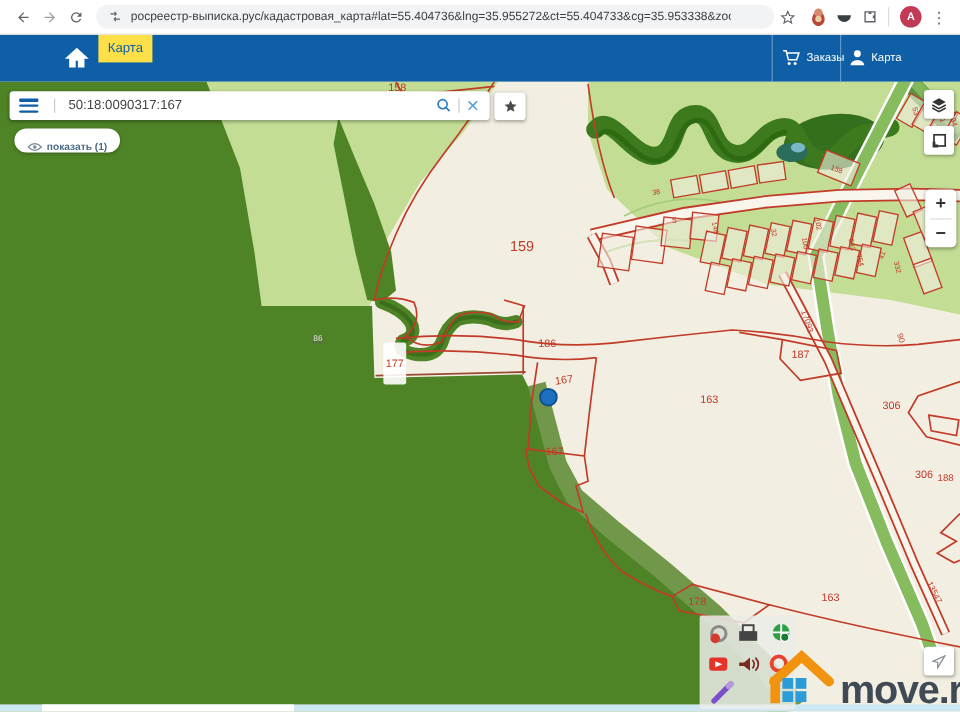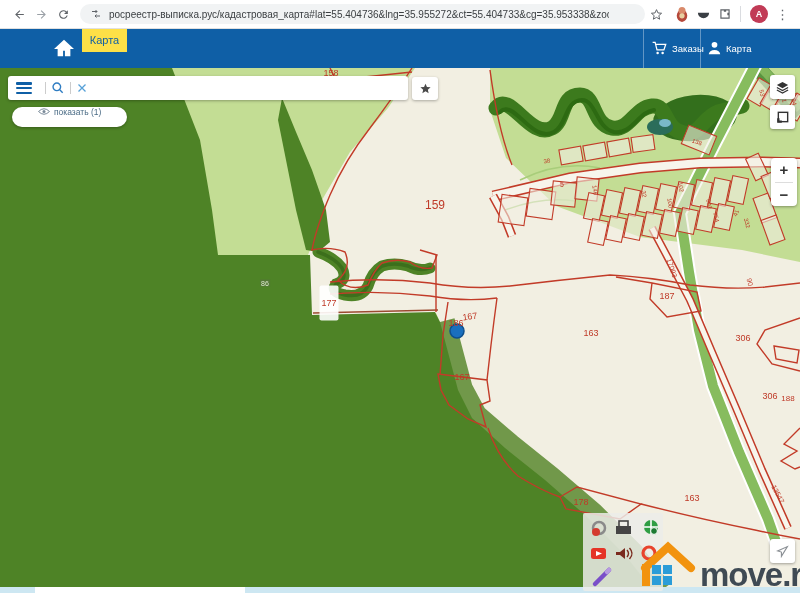--- a/index.html
+++ b/index.html
@@ -33,23 +33,23 @@
   
   .searchbar{position:absolute;left:8px;top:76px;width:400px;height:24px;background:#fff;border-radius:3px;
              box-shadow:0 1px 3px rgba(0,0,0,.3);display:flex;align-items:center;z-index:10;}
   .hamb{width:16px;height:12px;margin:0 8px 0 8px;display:flex;flex-direction:column;justify-content:space-between;}
   .hamb i{height:2.5px;background:var(--headerBlue,#0f5fa6);border-radius:1px;}
   .searchval{flex:1;font-size:11px;color:#444;margin-left:6px;}
   .sdiv{width:1px;height:12px;background:#ccc;margin:0 5px;}
   .starbtn{position:absolute;left:412px;top:77px;width:26px;height:23px;background:#fff;border-radius:3px;
            box-shadow:0 1px 3px rgba(0,0,0,.3);display:flex;align-items:center;justify-content:center;
            color:#4a4a4a;font-size:11px;z-index:10;}
-  .showpill{position:absolute;left:12px;top:107px;height:20px;padding:0 26px;background:#fff;border-radius:10px;
-            box-shadow:0 1px 3px rgba(0,0,0,.3);display:flex;align-items:flex-start;gap:4px;z-index:10;
-            font-size:8.5px;color:#4a6b85;}
+  .showpill{position:absolute;left:12px;top:107px;height:20px;padding:0 11px;background:#fff;border-radius:10px;
+            box-shadow:0 1px 3px rgba(0,0,0,.3);display:flex;align-items:flex-end;gap:4px;z-index:10;
+            font-size:8.5px;color:#4a6b85;font-weight:bold;}
   .sqbtn{position:absolute;width:25px;height:24px;background:#fff;border-radius:3px;box-shadow:0 1px 3px rgba(0,0,0,.35);
          display:flex;align-items:center;justify-content:center;z-index:10;}
   .zoomctl{position:absolute;left:771px;top:158px;width:26px;height:48px;background:#fff;border-radius:4px;
            box-shadow:0 1px 3px rgba(0,0,0,.35);z-index:10;display:flex;flex-direction:column;}
   .zoomctl div{flex:1;display:flex;align-items:center;justify-content:center;font-size:15px;color:#333;font-weight:bold;}
   .zoomctl .zline{flex:0 0 1px;background:#ddd;margin:0 4px;}
   .toolpanel{position:absolute;left:583px;top:513px;width:80px;height:78px;background:rgba(236,236,233,.85);
              border-radius:2px;z-index:12;}
   .watermark{position:absolute;left:636px;top:540px;z-index:14;display:flex;align-items:flex-end;}
   .wm-text{font-size:33px;font-weight:bold;color:#3f4a54;letter-spacing:-1px;line-height:0.82;margin-left:4px;}
@@ -224,21 +224,21 @@
   </g>
 
   <circle cx="457" cy="331" r="7" fill="#1a6fbe" stroke="#0f4f8c" stroke-width="1.5"></circle>
 </svg>
 
 <div class="label-layer" id="labelLayer">
     <span class="map-label" style="left: 331px; top: 73px; font-size: 9px; transform: translate(-50%, -50%) rotate(0deg);">158</span>
     <span class="map-label" style="left: 435px; top: 205px; font-size: 12px; transform: translate(-50%, -50%) rotate(0deg);">159</span>
     <span class="map-label gray" style="left: 265px; top: 283px; font-size: 7px; transform: translate(-50%, -50%) rotate(0deg);">86</span>
     <span class="map-label halo" style="left: 329px; top: 303px; font-size: 9px; transform: translate(-50%, -50%) rotate(0deg);">177</span>
-    <span class="map-label" style="left: 456px; top: 287px; font-size: 9px; transform: translate(-50%, -50%) rotate(0deg); margin-top: 36px;">186</span>
+    <span class="map-label" style="left: 456px; top: 287px; font-size: 9px; transform: translate(-50%, -50%) rotate(0deg);">186</span>
     <span class="map-label" style="left: 470px; top: 317px; font-size: 9px; transform: translate(-50%, -50%) rotate(-8deg);">167</span>
     <span class="map-label" style="left: 591px; top: 333px; font-size: 9px; transform: translate(-50%, -50%) rotate(0deg);">163</span>
     <span class="map-label" style="left: 667px; top: 296px; font-size: 9px; transform: translate(-50%, -50%) rotate(0deg);">187</span>
     <span class="map-label" style="left: 743px; top: 338px; font-size: 9px; transform: translate(-50%, -50%) rotate(0deg);">306</span>
     <span class="map-label" style="left: 788px; top: 354px; font-size: 8px; transform: translate(-50%, -50%) rotate(0deg); margin-top: 45px;">188</span>
     <span class="map-label" style="left: 770px; top: 396px; font-size: 9px; transform: translate(-50%, -50%) rotate(0deg);">306</span>
     <span class="map-label" style="left: 462px; top: 377px; font-size: 9px; transform: translate(-50%, -50%) rotate(0deg);">167</span>
     <span class="map-label" style="left: 581px; top: 502px; font-size: 9px; transform: translate(-50%, -50%) rotate(0deg);">178</span>
     <span class="map-label" style="left: 692px; top: 498px; font-size: 9px; transform: translate(-50%, -50%) rotate(0deg);">163</span>
     <span class="map-label" style="left: 672px; top: 268px; font-size: 7px; transform: translate(-50%, -50%) rotate(72deg);">17093</span>
@@ -261,20 +261,21 @@
     <span class="map-label" style="left: 747px; top: 223px; font-size: 6px; transform: translate(-50%, -50%) rotate(75deg);">332</span>
   </div>
 
 <div class="searchbar">
   <div class="hamb">
       <i></i>
       <i></i>
       <i></i>
     </div>
   <div class="sdiv"></div>
+  <span class="searchval">50:18:0090317:167</span>
   <svg width="14" height="14" viewBox="0 0 24 24">
     <circle cx="10" cy="10" r="6.5" fill="none" stroke="#2e7cc2" stroke-width="2.4"></circle>
     <path d="M15 15 L20 20" stroke="#2e7cc2" stroke-width="2.4"></path>
     </svg>
   <div class="sdiv"></div>
   <svg width="12" height="12" viewBox="0 0 24 24" style="margin-right:8px">
     <path d="M5 5 L19 19 M19 5 L5 19" stroke="#56a0d8" stroke-width="2.6"></path>
     </svg>
 </div>
 <div class="starbtn">

